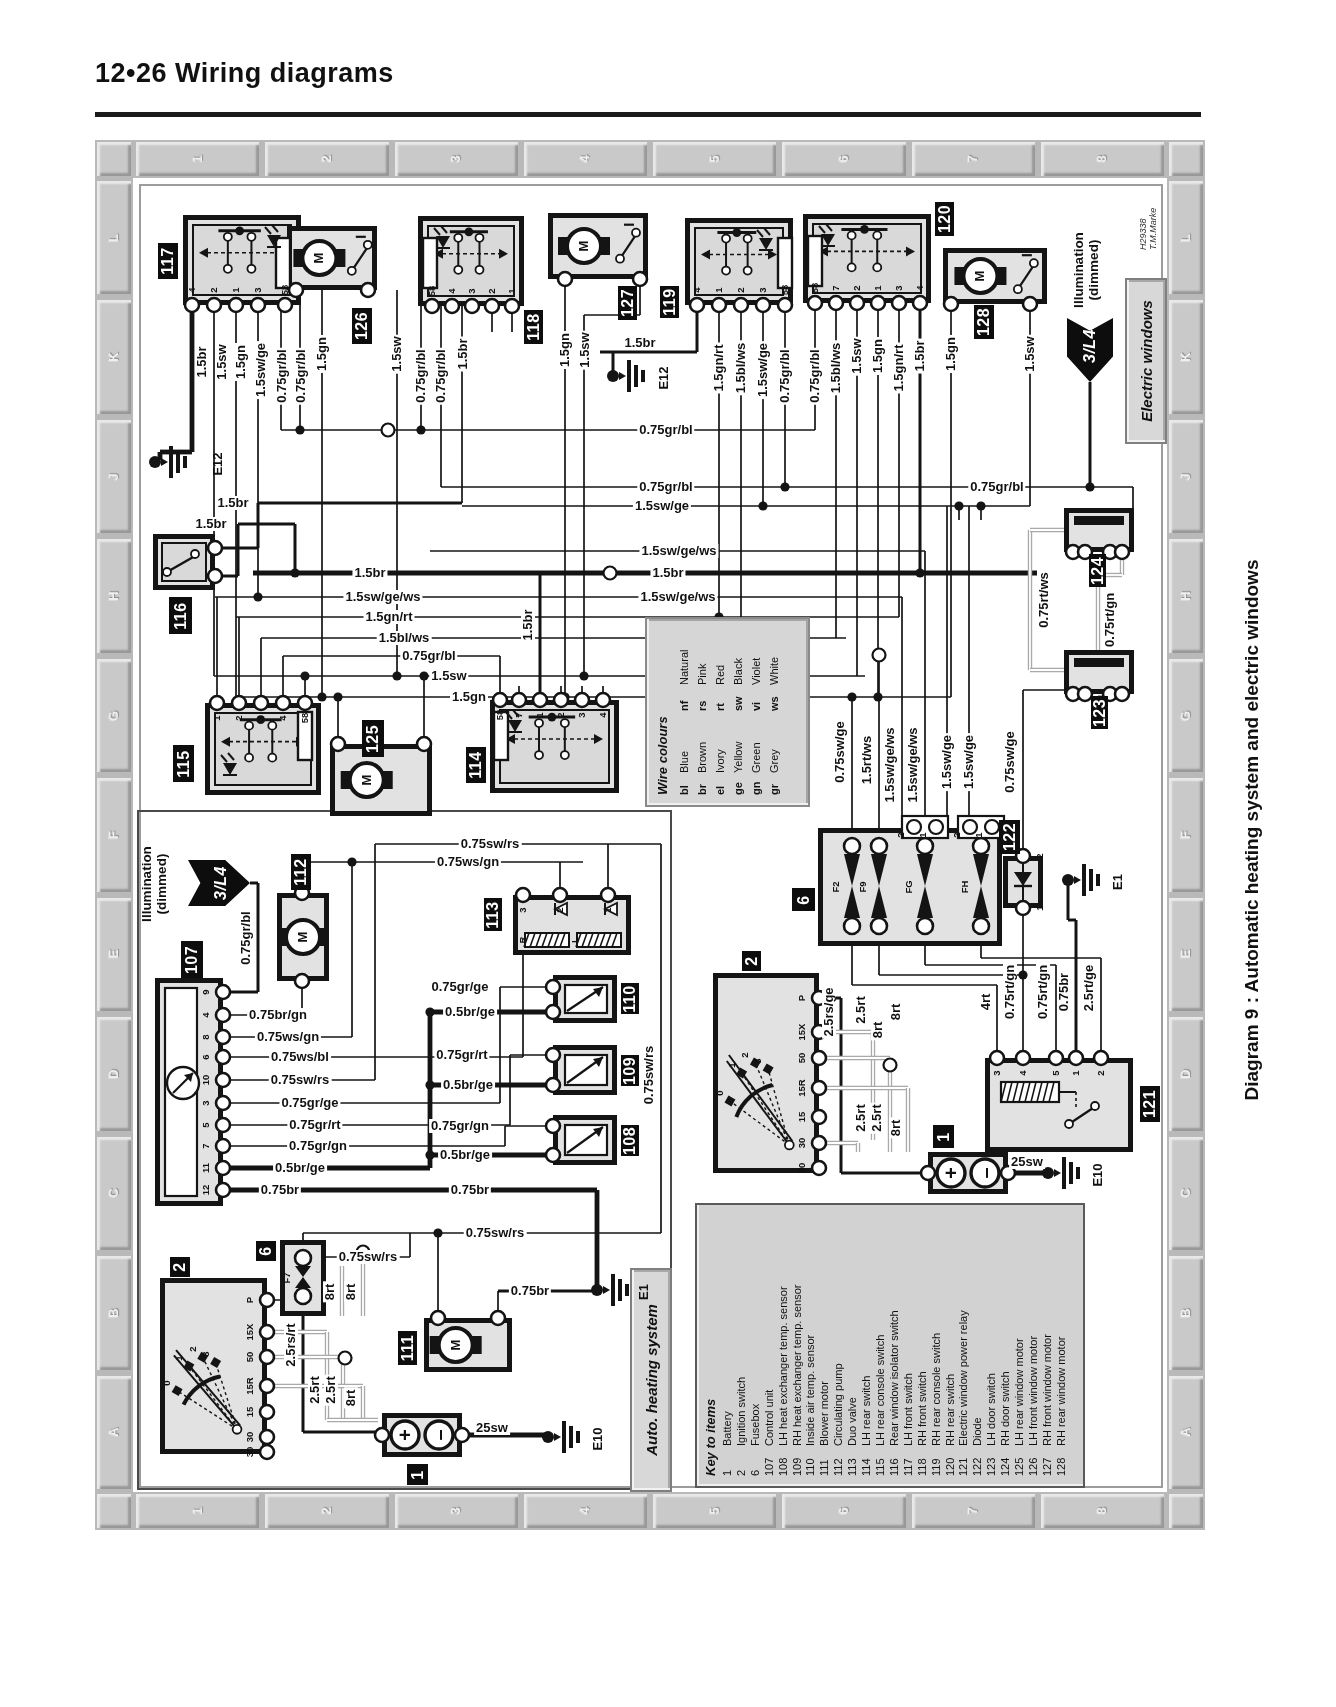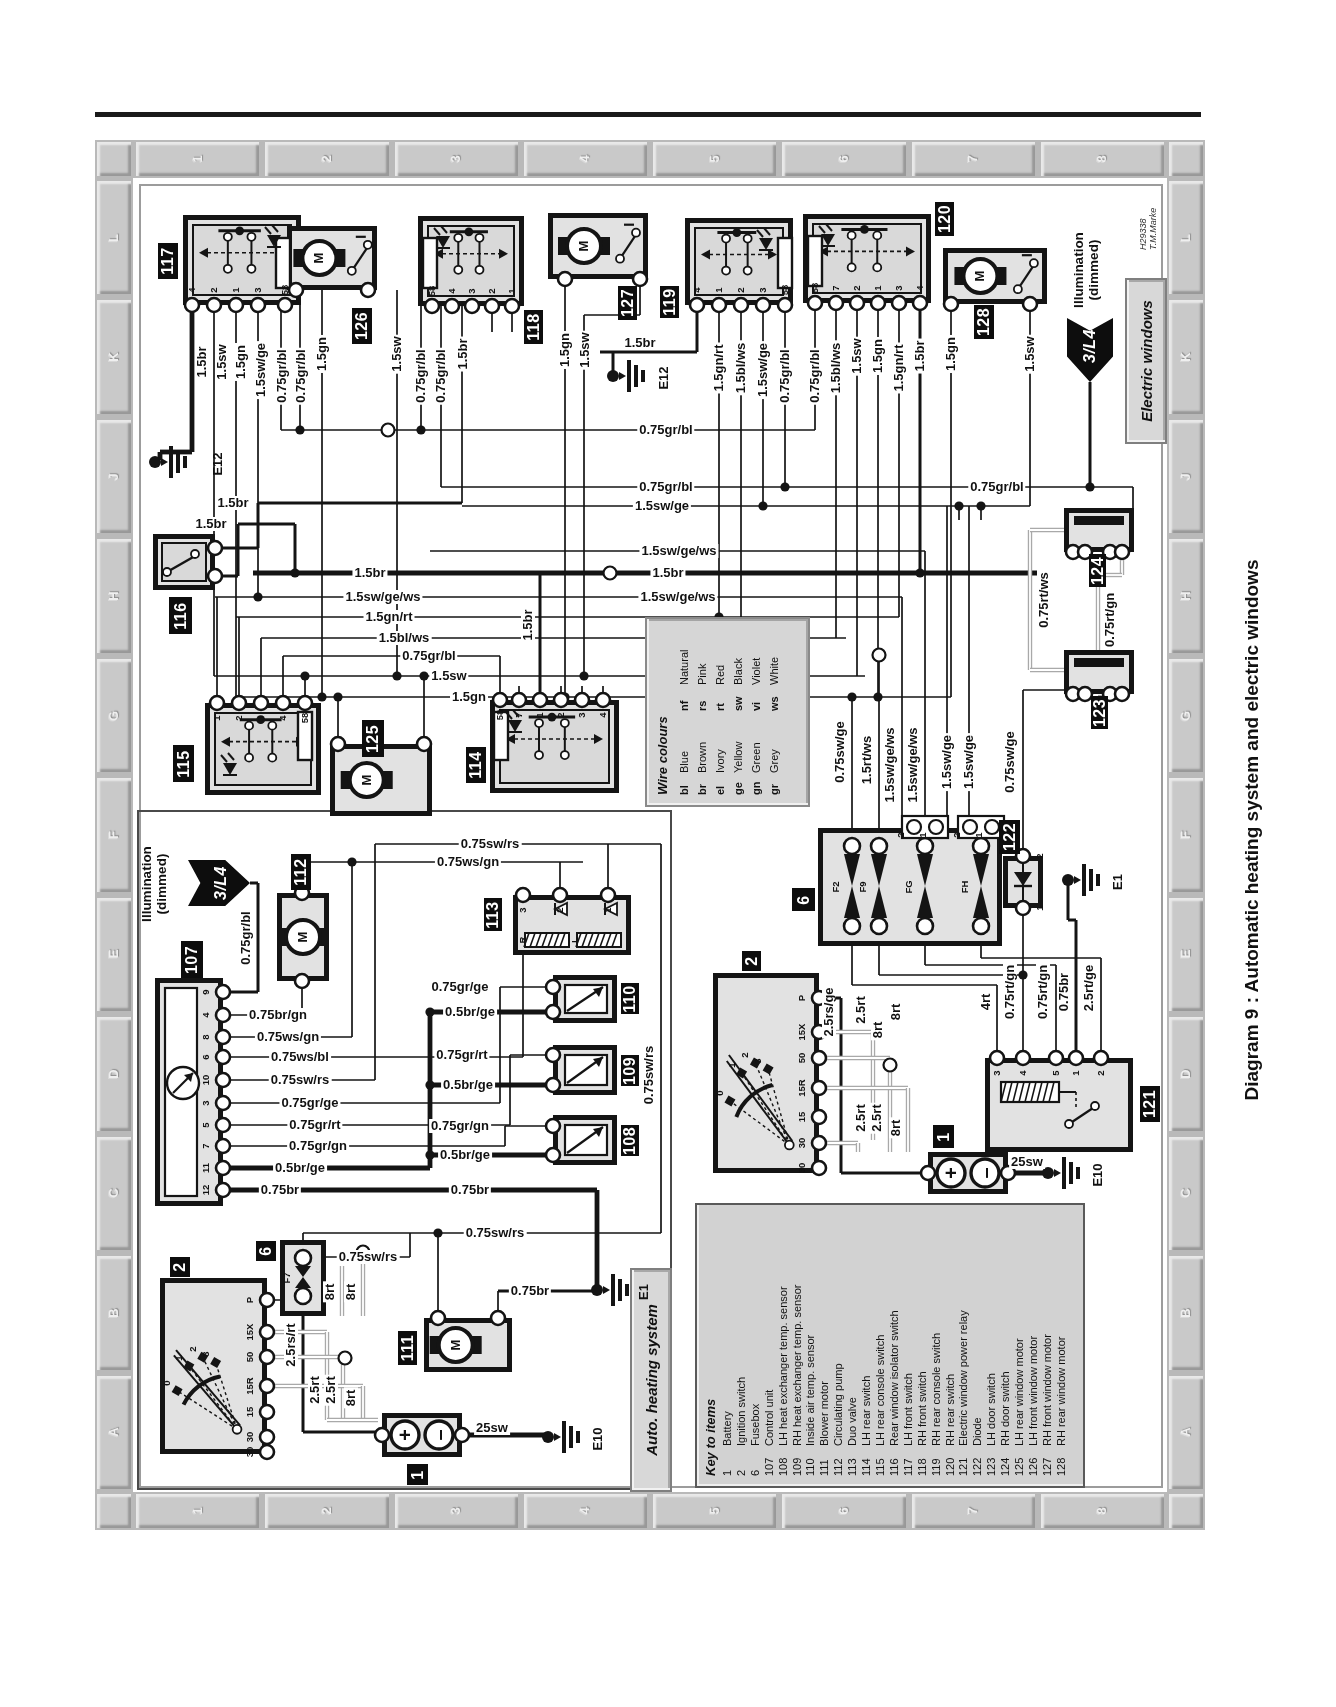--- a/index.html
+++ b/index.html
@@ -41,20 +41,21 @@
   .sidetitle{display:flex;align-items:center;justify-content:center;font-weight:bold;font-size:19px;z-index:5;}
   .wm{font-style:italic;font-size:9px;line-height:10px;color:#333;z-index:5;}
   .arrow{position:absolute;background:#0d0d0d;z-index:4;}
   .illu{display:flex;flex-direction:column;align-items:center;justify-content:center;
         font-weight:bold;font-size:13.5px;line-height:15px;z-index:5;}
 </style>
 </head>
 <body>
 
 <div class="page">
+  <div class="hdr">12•26  Wiring diagrams</div>
   <div class="rule"></div>
   <div id="canvas">
 
     <div class="inner-outline" style="left:139px;top:184px;width:1020px;height:1300px;"></div>
     <div class="sub-frame" style="left:137px;top:810px;width:531px;height:676px;"></div>
 
     <div class="rot sidetitle" style="left:1230px;top:170px;width:1320px;height:44px;">Diagram 9 : Automatic heating system and electric windows</div>
 
     <div class="rot wm" style="left:1138px;top:192px;width:58px;height:26px;">
       <div>H29338</div>

